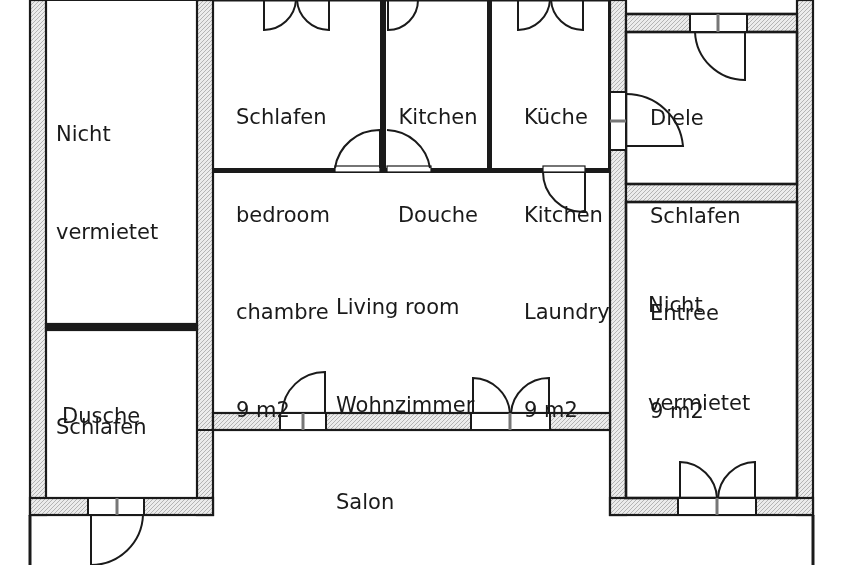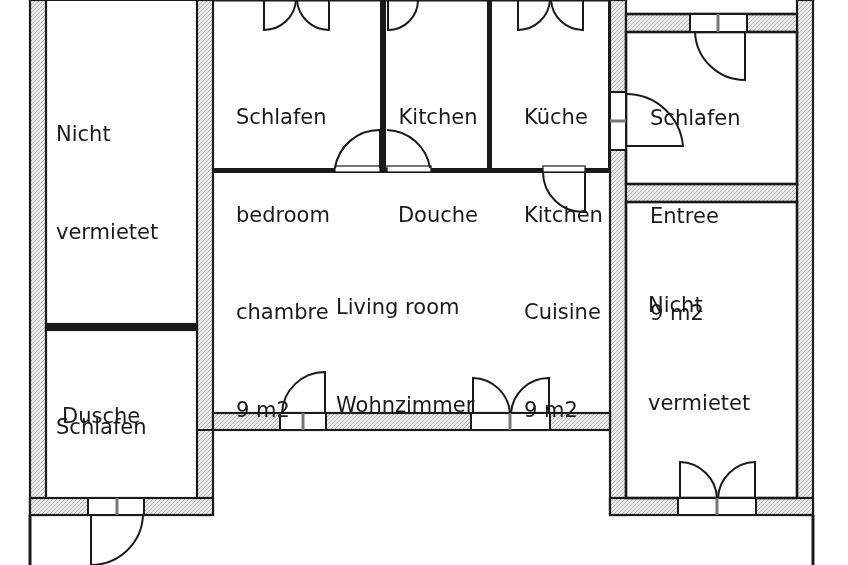--- a/index.html
+++ b/index.html
@@ -140,33 +140,35 @@
 </div>
 
 <div class="lbl" style="left:389px;top:36px;text-align:center;width:98px;">
   <span>Kitchen</span>
   <span>Douche</span>
 </div>
 
 <div class="lbl" style="left:524px;top:36px;">
   <span>Küche</span>
   <span>Kitchen</span>
-  <span>Cuisine</span>
+  <span>Laundry</span>
   <span>9 m2</span>
 </div>
 
 <div class="lbl" style="left:650px;top:37px;">
+  <span>Diele</span>
   <span>Schlafen</span>
   <span>Entree</span>
   <span>9 m2</span>
 </div>
 
 <div class="lbl" style="left:336px;top:226px;">
   <span>Living room</span>
   <span>Wohnzimmer</span>
+  <span>Salon</span>
   
 </div>
 
 <div class="lbl" style="left:648px;top:224px;">
   <span>Nicht</span>
   <span>vermietet</span>
   <span>&nbsp;</span>
   
   
   

